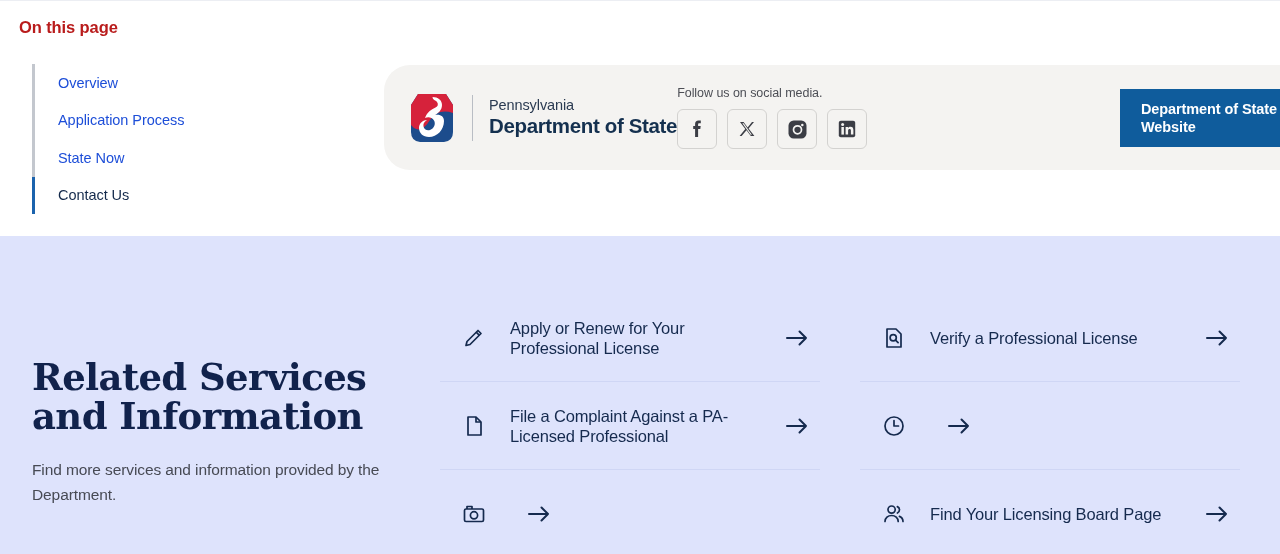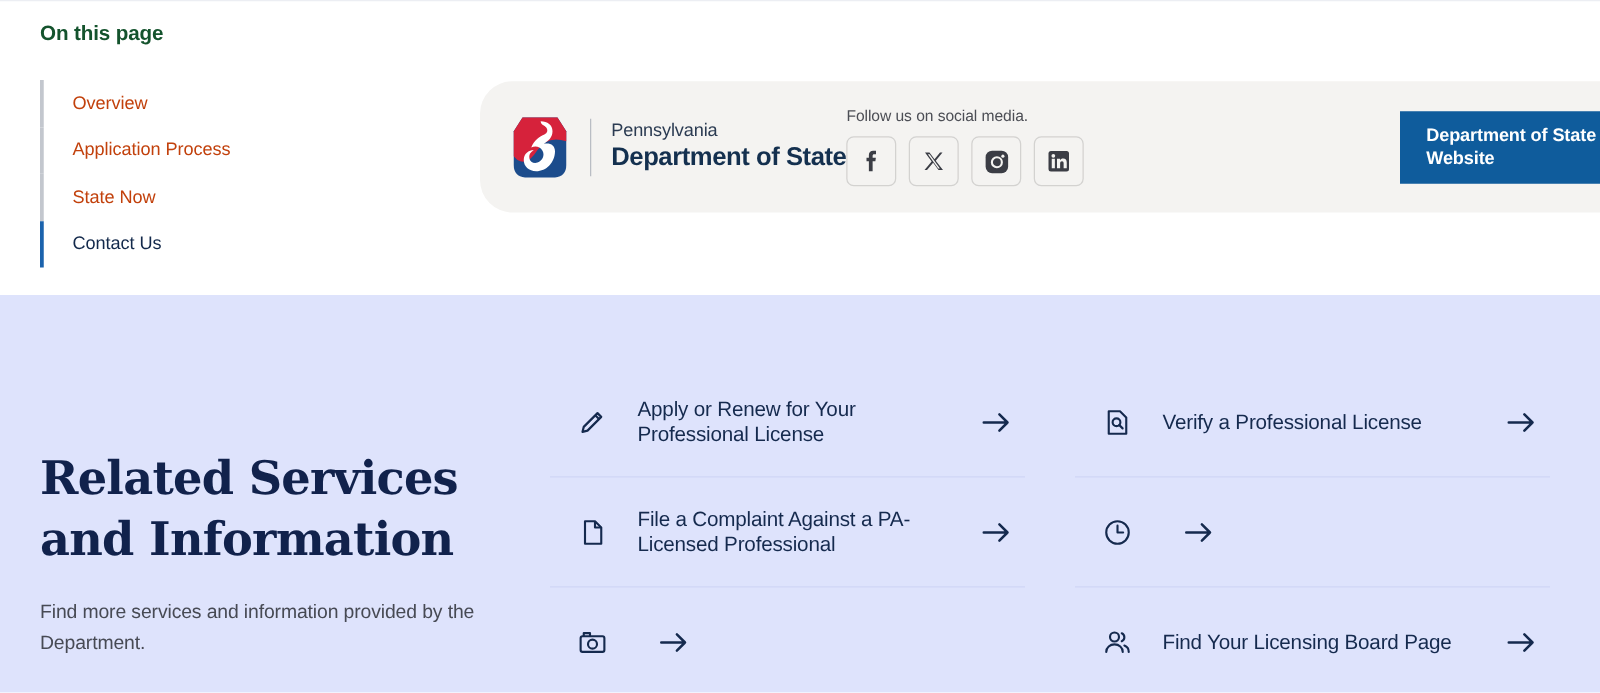--- a/index.html
+++ b/index.html
@@ -14,24 +14,24 @@
   
   .top-section {
     position: relative;
     height: 236px;
     background: #ffffff;
     border-top: 1px solid #eceef3;
   }
 
   .onthispage-title {
     position: absolute;
-    left: 32px; top: 17px;
+    left: 19px; top: 17px;
     font-size: 16.5px;
     font-weight: bold;
-    color: #14532d;
+    color: #b91c1c;
     letter-spacing: -0.1px;
   }
 
   .toc {
     position: absolute;
     left: 32px; top: 63px;
     width: 300px;
   }
   .toc-item {
     position: relative;
@@ -43,21 +43,21 @@
   }
   .toc-bar {
     position: absolute;
     left: 0; top: 0;
     width: 3px; height: 100%;
     background: #c3c7ce;
   }
   .toc-item.active .toc-bar { background: #1b63ad; width: 3px; }
   .toc-label {
     font-size: 14.5px;
-    color: #c2410c;
+    color: #1d4ed8;
     letter-spacing: -0.05px;
   }
   .toc-item.active .toc-label { color: #13294b; }
 
   
   .agency-card {
     position: absolute;
     left: 384px; top: 64px;
     width: 1016px; height: 105px;
     background: #f4f3f1;
@@ -143,21 +143,21 @@
   .related-left {
     position: absolute;
     left: 32px; top: 122px;
     width: 390px;
   }
   .related-heading {
     font-family: "DejaVu Serif", "Liberation Serif", serif;
     font-size: 37px;
     font-weight: bold;
     color: #11224c;
-    line-height: 49px;
+    line-height: 39px;
     letter-spacing: -0.6px;
   }
   .related-sub {
     margin-top: 21px;
     font-size: 15.5px;
     color: #474a54;
     line-height: 25px;
     letter-spacing: -0.1px;
   }
 

